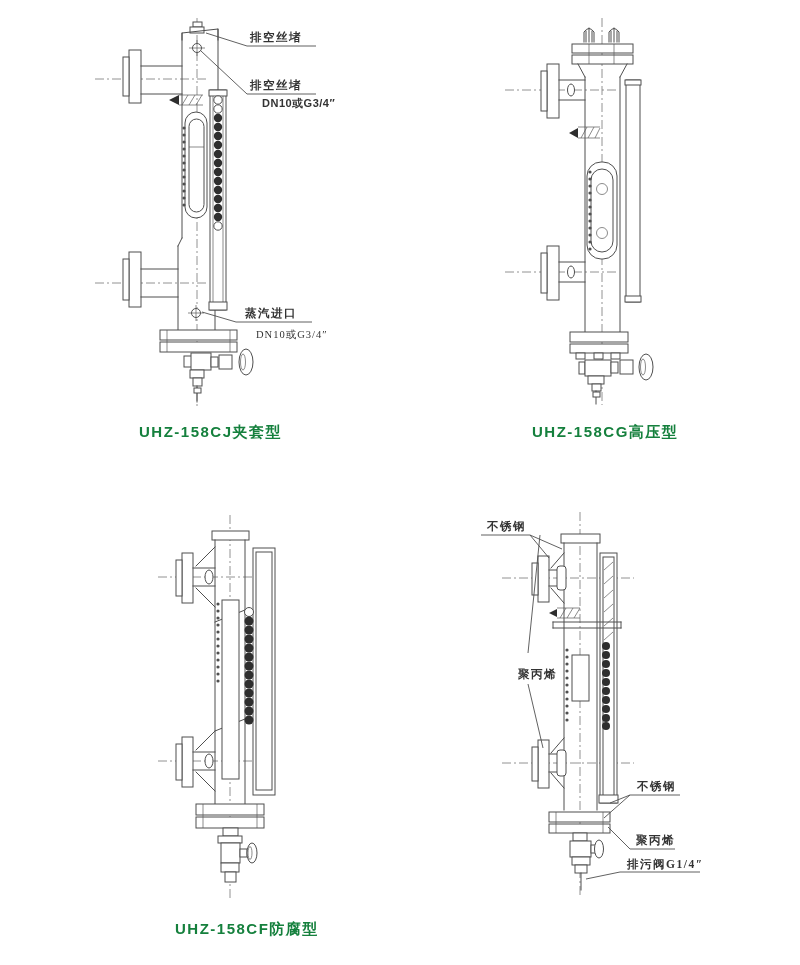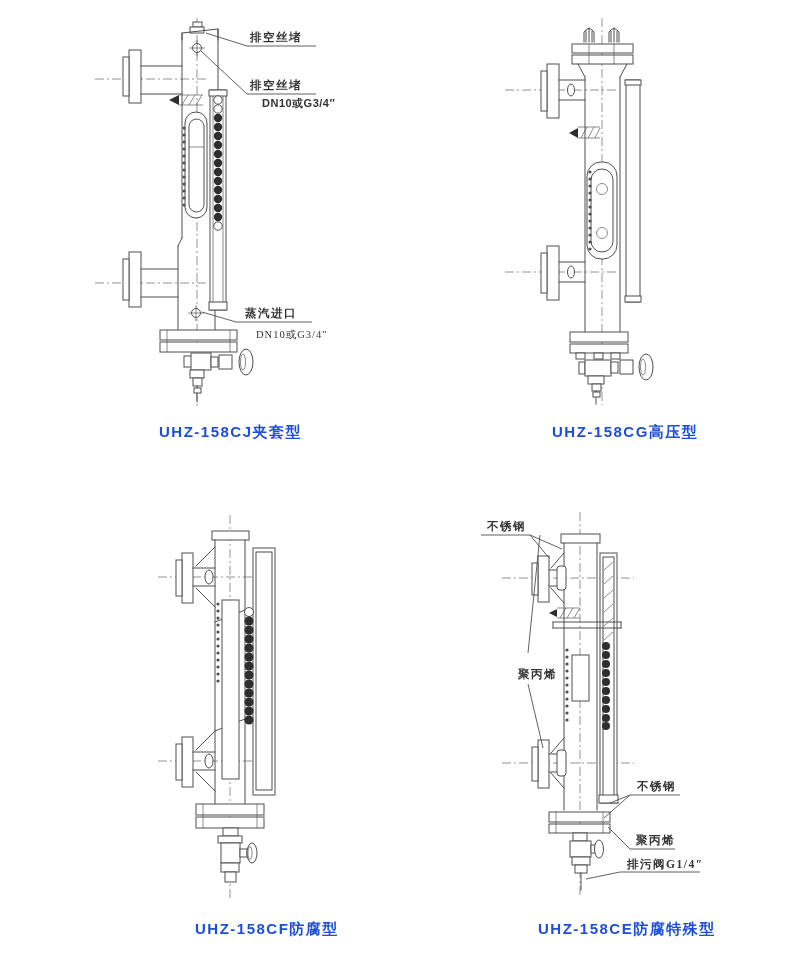--- a/index.html
+++ b/index.html
@@ -9,21 +9,21 @@
   svg .ln{fill:none;stroke:#4f4f4f;stroke-width:1;stroke-linecap:square;}
   svg .tn{fill:none;stroke:#5a5a5a;stroke-width:.7;}
   svg .fw{fill:#ffffff;stroke:#4f4f4f;stroke-width:1;}
   svg .fb{fill:#2e2e2e;stroke:none;}
   svg .cl{fill:none;stroke:#777;stroke-width:.8;stroke-dasharray:9 3 2 3;}
   svg .ld{fill:none;stroke:#4f4f4f;stroke-width:.9;}
   svg .dots{fill:none;stroke:#4f4f4f;stroke-width:3.2;stroke-dasharray:0 7;stroke-linecap:round;}
   .lbl{position:absolute;font:bold 11.5px "Liberation Serif",serif;color:#333;letter-spacing:1.5px;white-space:nowrap;}
   .lbl-sans{position:absolute;font:bold 11px "Liberation Sans",sans-serif;color:#333;letter-spacing:.5px;white-space:nowrap;}
   .lbl-small{position:absolute;font:10.5px "Liberation Serif",serif;color:#333;letter-spacing:1px;white-space:nowrap;}
-  .cap{position:absolute;font:bold 15px "Liberation Sans",sans-serif;color:#1d4ed8;letter-spacing:1.5px;white-space:nowrap;margin-left:20px;}
+  .cap{position:absolute;font:bold 15px "Liberation Sans",sans-serif;color:#15803d;letter-spacing:1.5px;white-space:nowrap;}
 </style>
 </head>
 <body>
 
 <div id="page">
 
 <svg width="800" height="965" viewBox="0 0 800 965">
 
   <g>
     <path class="cl" d="M197,18 V408"></path>
@@ -347,15 +347,14 @@
 
 <div class="lbl" style="left:487px;top:519px;">不锈钢</div>
 <div class="lbl" style="left:518px;top:667px;">聚丙烯</div>
 <div class="lbl" style="left:637px;top:779px;">不锈钢</div>
 <div class="lbl" style="left:636px;top:833px;">聚丙烯</div>
 <div class="lbl" style="left:627px;top:857px;">排污阀G1/4″</div>
 
 <div class="cap" style="left:139px;top:423px;">UHZ-158CJ夹套型</div>
 <div class="cap" style="left:532px;top:423px;">UHZ-158CG高压型</div>
 <div class="cap" style="left:175px;top:920px;">UHZ-158CF防腐型</div>
-<div class="cap" style="left:518px;top:920px;">UHZ-158CE防腐特殊型</div>
 
 </div>
 
 </body></html>

